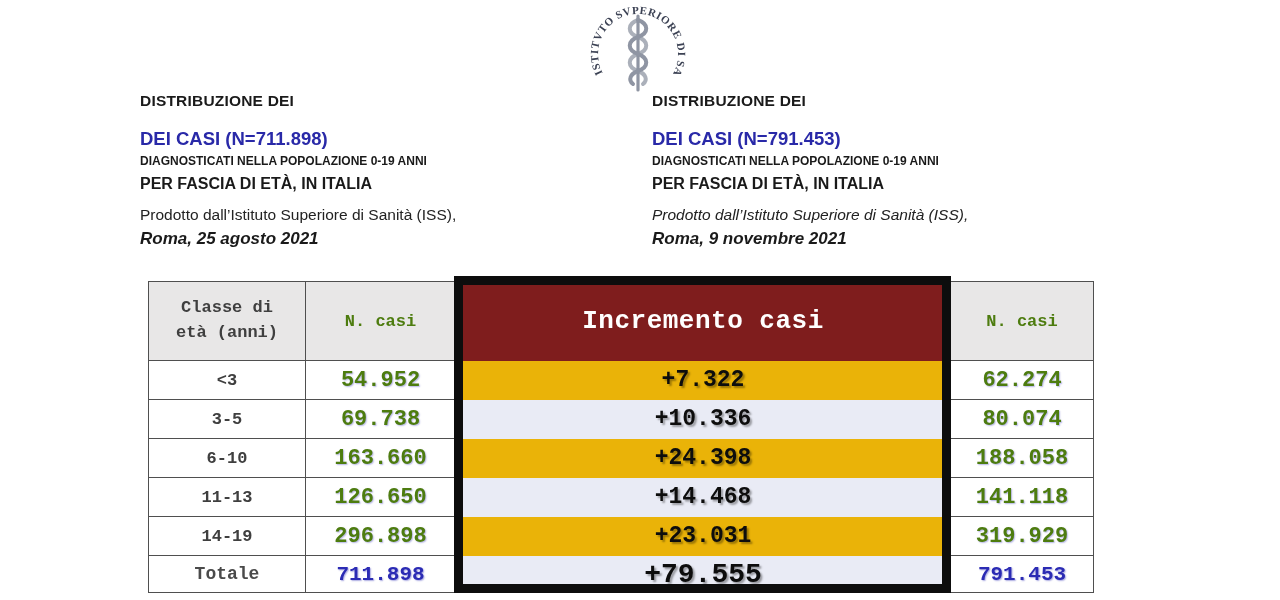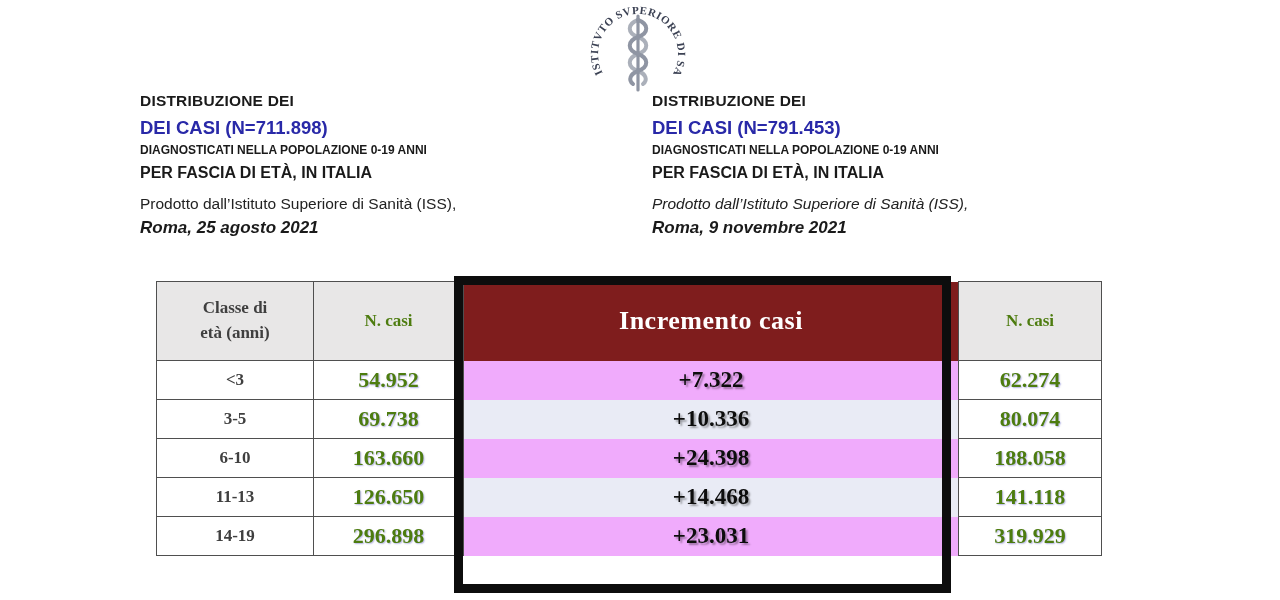--- a/index.html
+++ b/index.html
@@ -33,21 +33,21 @@
     color: #1a1a1a;
   }
   .title-block.left  { left: 140px; }
   .title-block.right { left: 652px; width: 440px; }
   .tb-line1 {
     font-size: 15.5px;
     font-weight: bold;
     letter-spacing: 0.2px;
   }
   .tb-line2 {
-    margin-top: 7px;
+    margin-top: 18px;
     font-size: 18.5px;
     font-weight: bold;
     color: #2929a8;
   }
   .tb-line3 {
     margin-top: 4px;
     font-size: 12px;
     font-weight: bold;
   }
   .tb-line4 {
@@ -65,25 +65,25 @@
   .tb-line6 {
     margin-top: 5px;
     font-size: 17px;
     font-weight: bold;
     font-style: italic;
   }
 
   
   .cases-table {
     position: absolute;
-    left: 156px;
+    left: 148px;
     top: 281px;
     border-collapse: collapse;
     table-layout: fixed;
-    font-family: Liberation Serif, serif;
+    font-family: Liberation Mono, monospace;
   }
   .cases-table col.w1 { width: 157px; }
   .cases-table col.w2 { width: 150px; }
   .cases-table col.w3 { width: 495px; }
   .cases-table col.w4 { width: 143px; }
 
   .cases-table td, .cases-table th {
     padding: 0;
     text-align: center;
     vertical-align: middle;
@@ -117,21 +117,21 @@
   .cases-table .inc {
     border: none;
   }
   .inc-header {
     background: #7f1d1d;
     color: #ffffff;
     font-size: 26px;
     font-weight: bold;
     letter-spacing: 0.5px;
   }
-  .band-dark  { background: #f0abfc; }
+  .band-dark  { background: #eab308; }
   .band-light { background: #e9ebf5; }
   .inc-val {
     font-size: 23px;
     font-weight: bold;
     color: #0d0d0d;
     text-shadow: 2px 2px 2px rgba(0,0,0,0.35);
   }
   .inc-val-total {
     font-size: 28px;
     font-weight: bold;
@@ -256,18 +256,24 @@
         <td class="b num-val">141.118</td>
       </tr>
 
       <tr class="data">
         <td class="b classe-val">14-19</td>
         <td class="b num-val">296.898</td>
         <td class="inc band-dark inc-val">+23.031</td>
         <td class="b num-val">319.929</td>
       </tr>
 
+      <tr class="total">
+        <td class="b total-bg classe-total">Totale</td>
+        <td class="b total-bg num-total">711.898</td>
+        <td class="inc band-light inc-val-total">+79.555</td>
+        <td class="b total-bg num-total">791.453</td>
+      </tr>
     </tbody>
   </table>
 
   <div class="inc-frame"></div>
 
 </div>
 
 </body></html>

